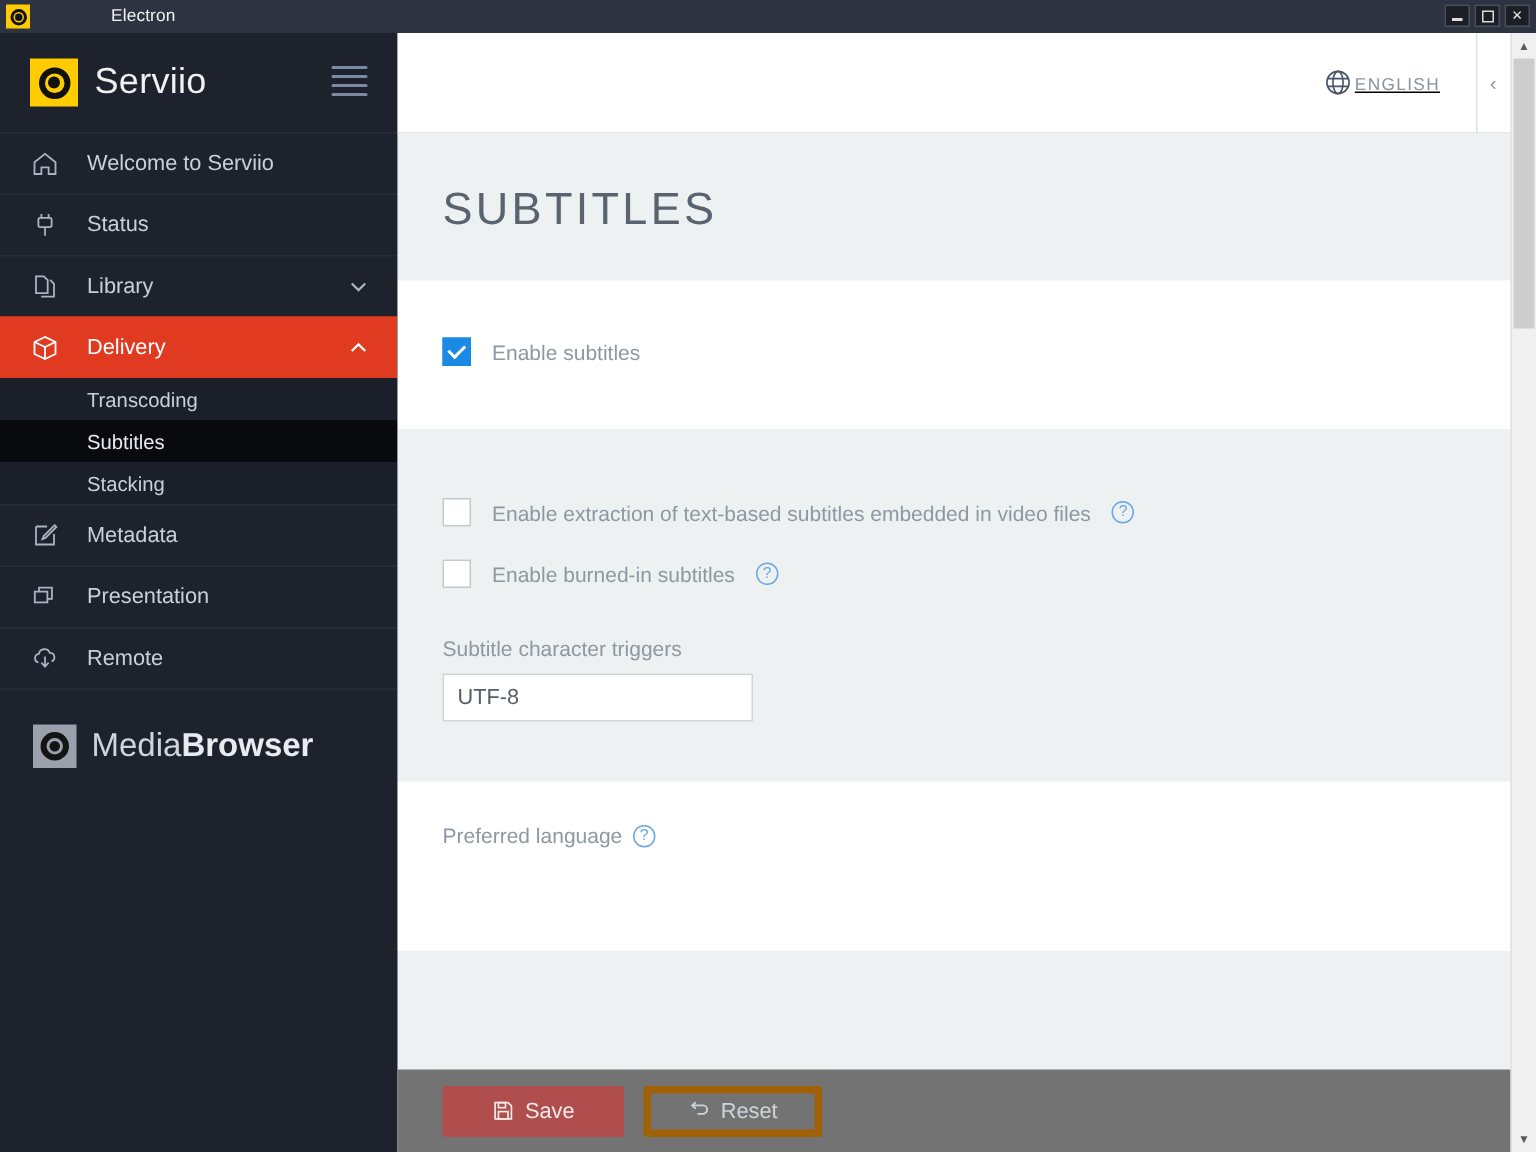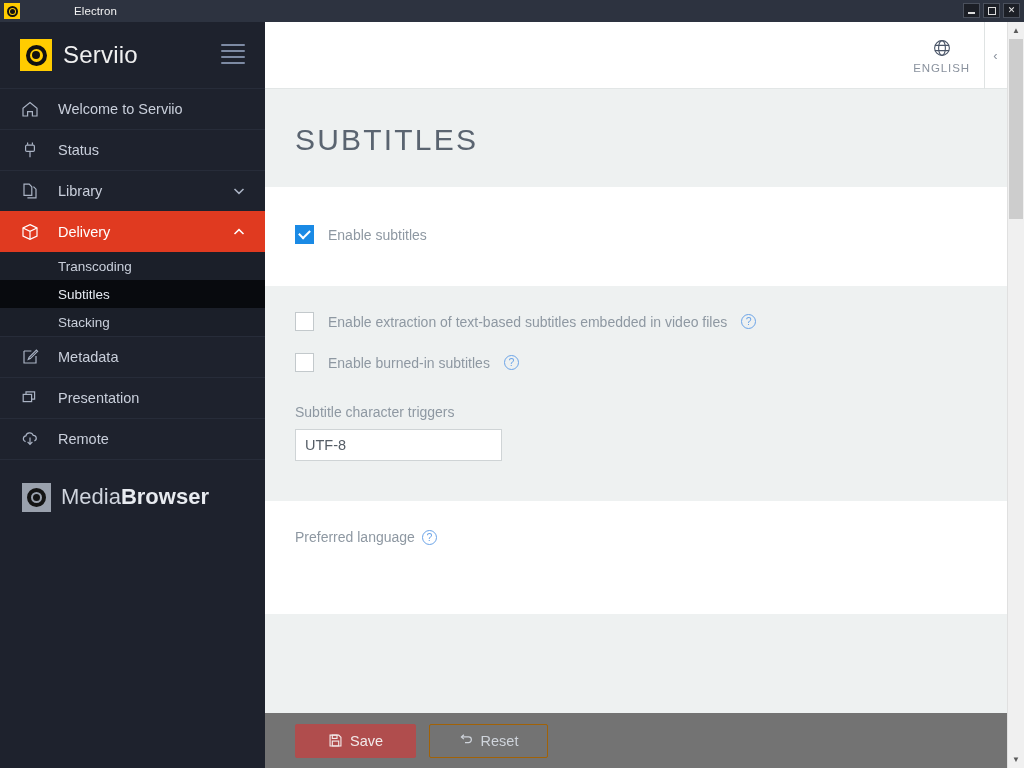--- a/index.html
+++ b/index.html
@@ -193,22 +193,22 @@
   }
   #topbar {
     height: 67px; flex: 0 0 67px;
     background: #ffffff;
     display: flex; align-items: center; justify-content: flex-end;
     padding-right: 18px;
     border-bottom: 1px solid #e2e6e6;
     position: relative;
   }
   #lang-switch {
-    display: flex; flex-direction: column; align-items: center;
-    cursor: pointer; margin-right: 14px;
+    display: flex; flex-direction: row; align-items: center;
+    cursor: pointer; margin-right: 24px; text-decoration: underline;
   }
   #lang-switch .globe { color: #4a5568; line-height: 0; }
   #lang-switch .lang-label {
     font-size: 11.5px; color: #8a929e; letter-spacing: 0.9px;
     margin-top: 3px;
   }
   #collapse-handle {
     width: 22px; height: 67px;
     border-left: 1px solid #dfe3e3;
     display: flex; align-items: center; justify-content: center;
@@ -300,21 +300,21 @@
     font-size: 14.5px;
     padding: 0 22px;
     cursor: pointer;
     border-radius: 2px;
   }
   #save-button {
     background: #b04d4d; color: #f2eaea; border: 1px solid #b04d4d;
     min-width: 121px;
   }
   #reset-button {
-    background: transparent; color: #cfd4db; border: 1px solid #a16207;
+    background: transparent; color: #cfd4db; border: 5px solid #a16207;
     min-width: 119px;
   }
 
   
   #vscroll {
     position: absolute; top: 0; right: 0; bottom: 0;
     width: 17px;
     background: #f0f0f0;
     border-left: 1px solid #e0e0e0;
     display: flex; flex-direction: column;
@@ -499,21 +499,21 @@
           <h1 id="page-title">SUBTITLES</h1>
         </div>
 
         <div class="section sec-white" style="padding-top:38px;padding-bottom:42px;">
           <div class="row">
             <span class="chk on"></span>
             <span class="chk-label">Enable subtitles</span>
           </div>
         </div>
 
-        <div class="section sec-gray" style="padding-top:26px;padding-bottom:40px;">
+        <div class="section sec-gray" style="padding-top:46px;padding-bottom:40px;">
           <div class="row">
             <span class="chk"></span>
             <span class="chk-label">Enable extraction of text-based subtitles embedded in video files</span>
             <span class="help">?</span>
           </div>
 
           <div class="row" style="margin-top:22px;">
             <span class="chk"></span>
             <span class="chk-label">Enable burned-in subtitles</span>
             <span class="help">?</span>

